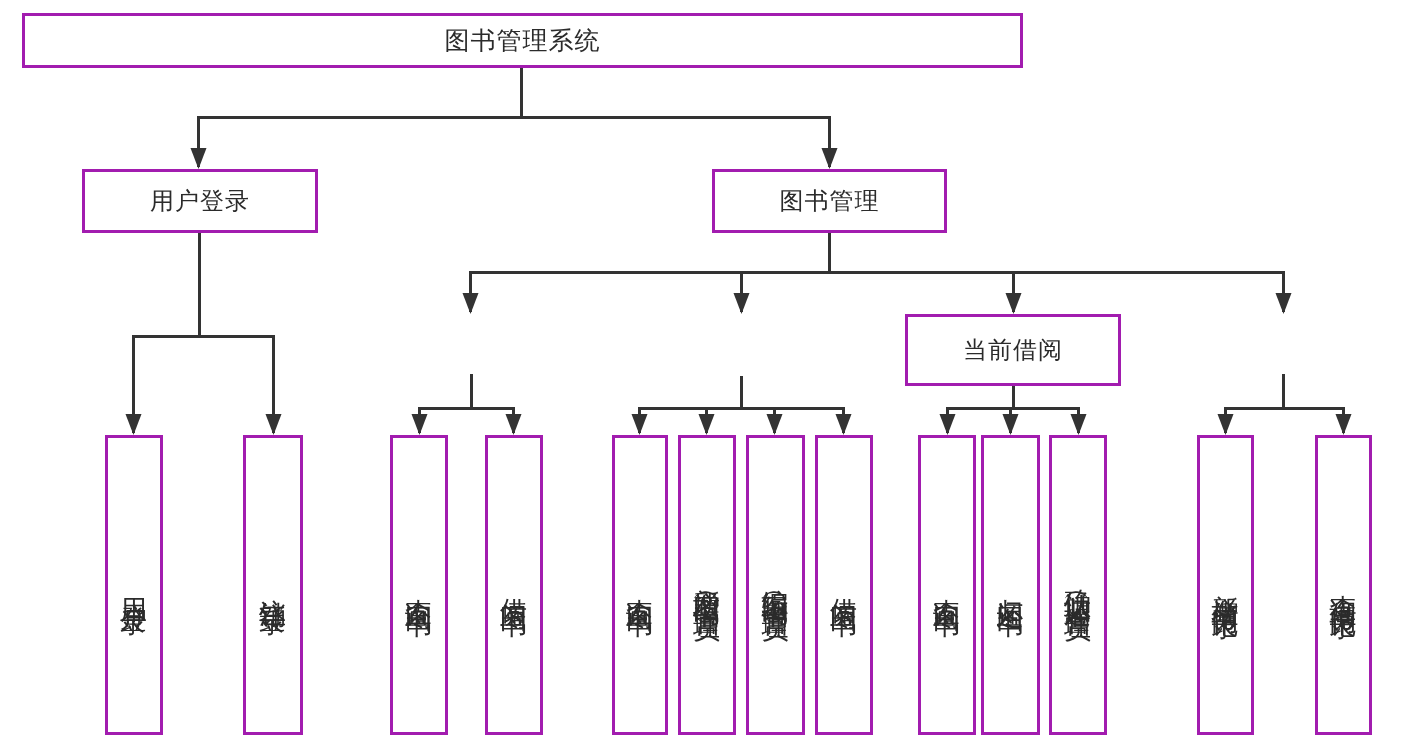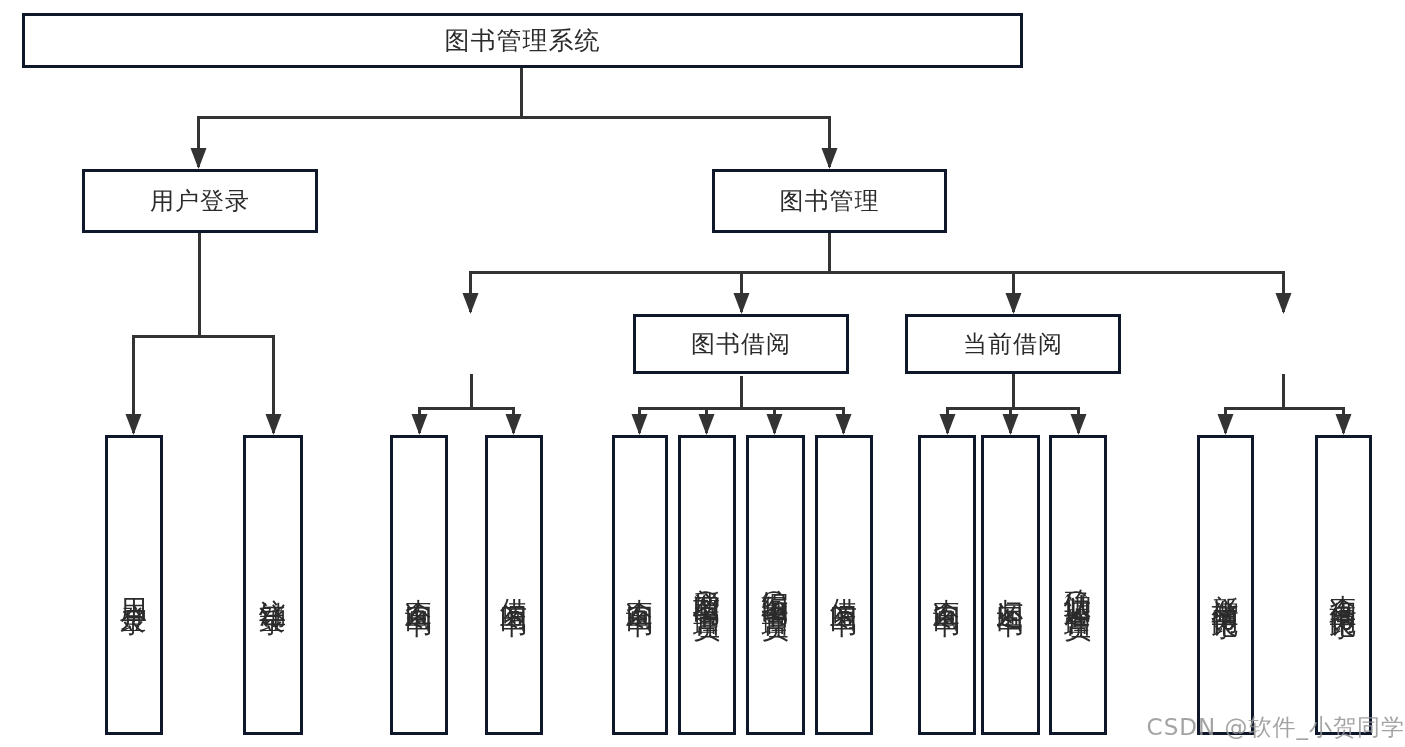--- a/index.html
+++ b/index.html
@@ -17,21 +17,21 @@
   }
   .stage svg {
     position: absolute;
     left: 0;
     top: 0;
     z-index: 1;
   }
   .box {
     position: absolute;
     background: #ffffff;
-    border: 3px solid #0f172a;
+    border: 3px solid #a21caf;
     color: #2b2b2b;
     display: flex;
     align-items: center;
     justify-content: center;
     box-sizing: border-box;
     z-index: 2;
   }
   .hbox {
     font-size: 24px;
     letter-spacing: 1px;
@@ -114,32 +114,30 @@
     <polygon class="ah" points="1070.5,414 1086.5,414 1078.5,435"></polygon>
     <polygon class="ah" points="1217.5,414 1233.5,414 1225.5,435"></polygon>
     <polygon class="ah" points="1335.5,414 1351.5,414 1343.5,435"></polygon>
   </svg>
 
   <div class="box hbox root-box" style="left:22px; top:13px; width:1001px; height:55px;">图书管理系统</div>
 
   <div class="box hbox" style="left:82px; top:169px; width:236px; height:64px;">用户登录</div>
   <div class="box hbox" style="left:712px; top:169px; width:235px; height:64px;">图书管理</div>
 
-  <div class="box hbox" style="left:633px; top:314px; width:216px; height:60px;">图书借阅</div>
-  <div class="box hbox" style="left:905px; top:314px; width:216px; height:60px;text-align:right;">当前借阅</div>
+  <div class="box hbox" style="left:905px; top:314px; width:216px; height:72px;text-align:right;">当前借阅</div>
 
   <div class="box vbox" style="left:105px; width:58px;">用户登录</div>
   <div class="box vbox" style="left:243px; width:60px;">注销登录</div>
   <div class="box vbox" style="left:390px; width:58px;">查询图书</div>
   <div class="box vbox" style="left:485px; width:58px;">借阅图书</div>
   <div class="box vbox" style="left:612px; width:56px;">查询图书</div>
   <div class="box vbox" style="left:678px; width:58px;">新增图书（管理员）</div>
   <div class="box vbox" style="left:746px; width:59px;">编辑图书（管理员）</div>
   <div class="box vbox" style="left:815px; width:58px;">借阅图书</div>
   <div class="box vbox" style="left:918px; width:58px;">查询图书</div>
   <div class="box vbox" style="left:981px; width:59px;">归还图书</div>
   <div class="box vbox" style="left:1049px; width:58px;">确认归还（管理员）</div>
   <div class="box vbox" style="left:1197px; width:57px;">新增借阅记录</div>
   <div class="box vbox" style="left:1315px; width:57px;">查询借阅记录</div>
 
-  <div class="watermark">CSDN @软件_小贺同学</div>
 
 </div>
 
 </body></html>

